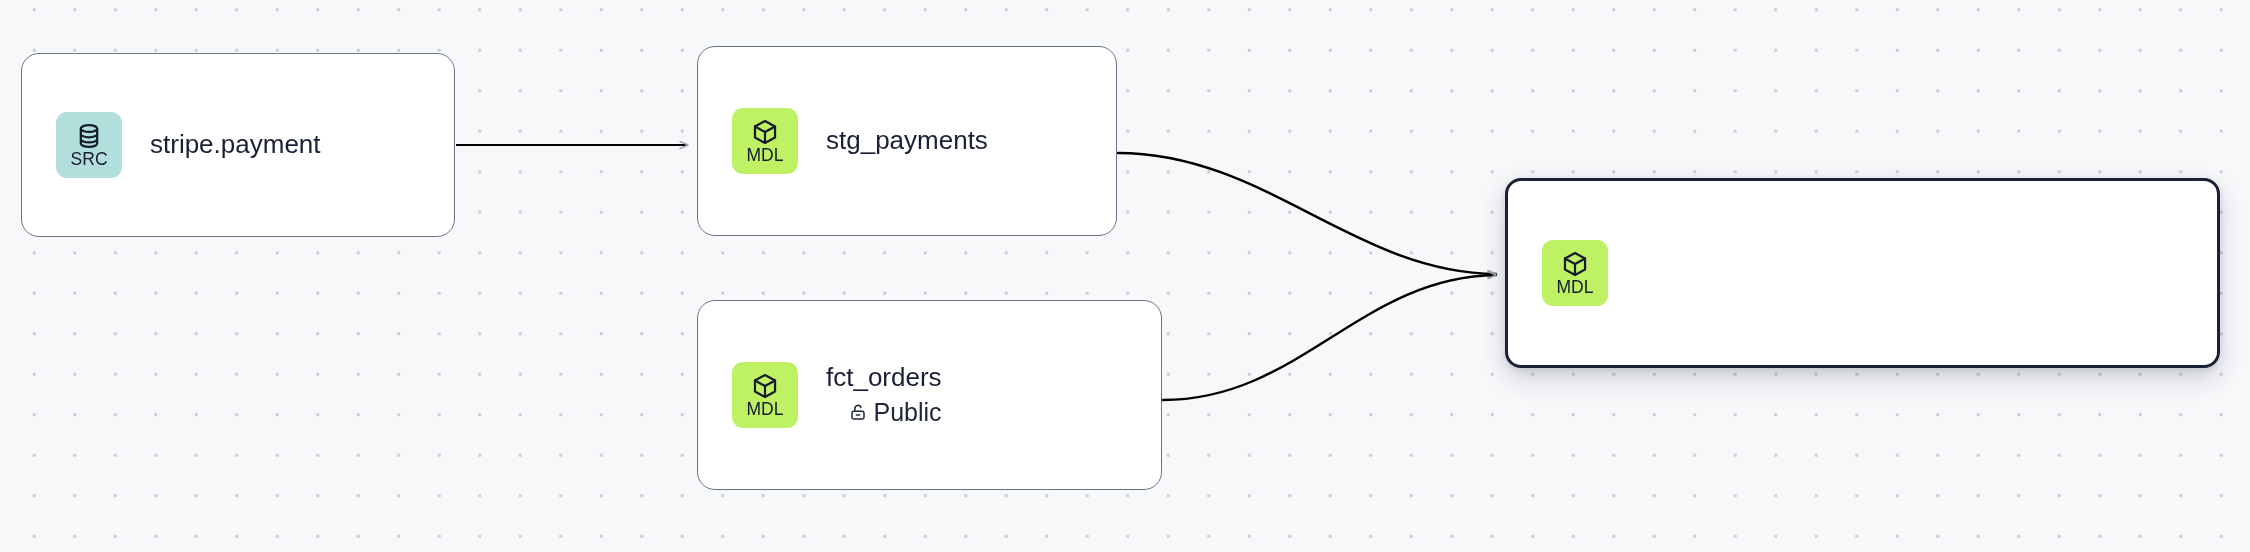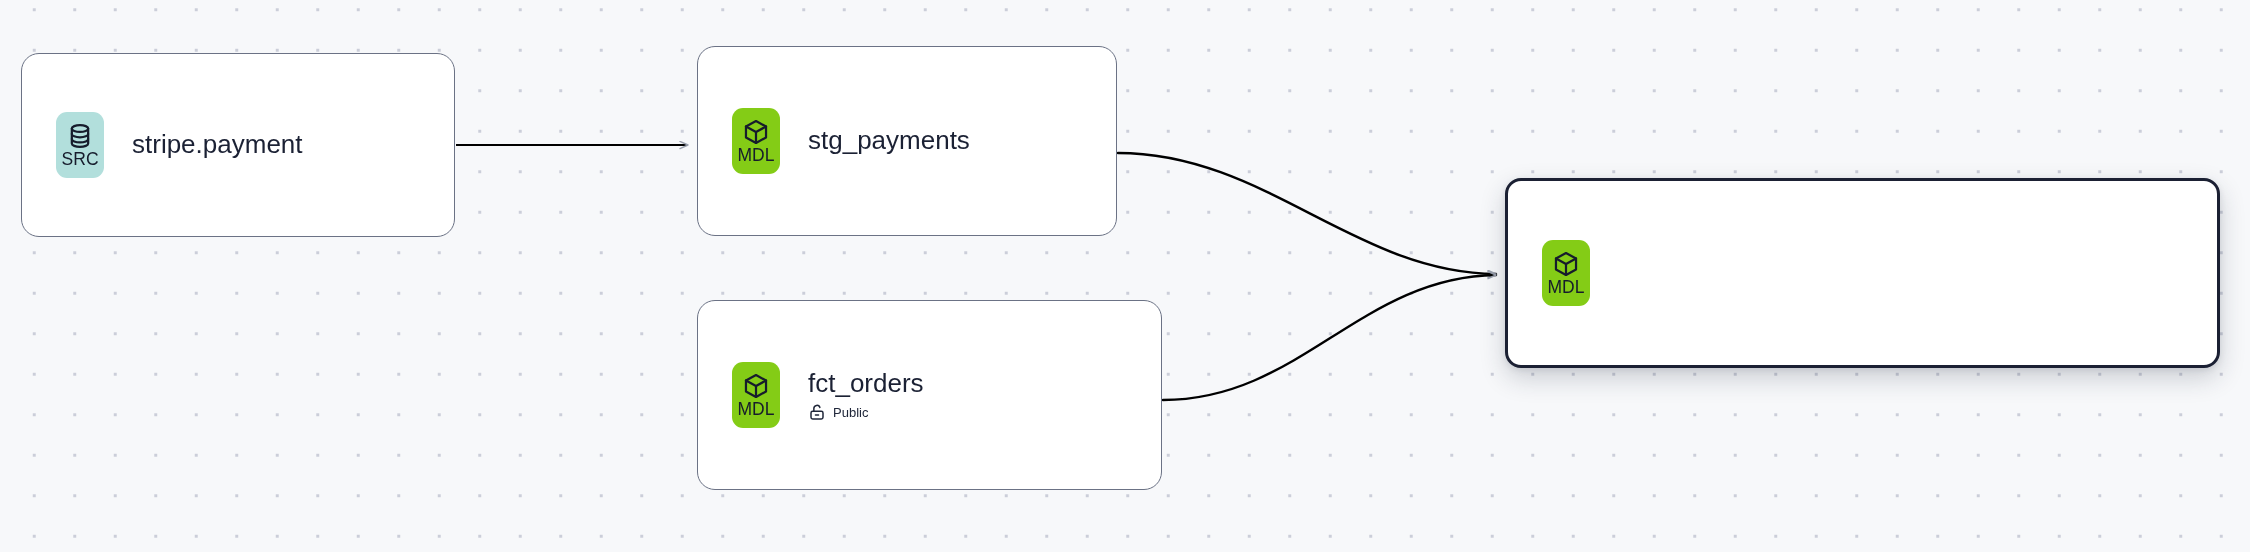--- a/index.html
+++ b/index.html
@@ -44,61 +44,62 @@
   .node.selected {
     border: 3.4px solid #1b2033;
     border-radius: 16px;
     box-shadow: 0 10px 26px rgba(30,38,60,0.20), 0 2px 6px rgba(30,38,60,0.10);
     z-index: 5;
   }
 
   
   .badge {
     flex: 0 0 auto;
-    width: 48px;
+    width: 66px;
     height: 66px;
     border-radius: 11px;
     display: flex;
     flex-direction: column;
     align-items: center;
     justify-content: center;
     gap: 1px;
   }
   .badge.src { background: #b2dfdc; }
-  .badge.mdl { background: #84cc16; }
+  .badge.mdl { background: #bef264; }
   .badge svg { display: block; }
   .badge-text {
     font-size: 17.5px;
     font-weight: 400;
     line-height: 1;
     color: #161c2c;
     letter-spacing: 0.1px;
   }
 
   
   .labels {
     margin-left: 28px;
     display: flex;
     flex-direction: column;
     justify-content: center;
     gap: 5px;
     min-width: 0;
+    align-items: flex-end;
   }
   .node-title {
     font-size: 26px;
     line-height: 1.12;
     color: #1b2134;
     font-weight: 400;
     white-space: nowrap;
   }
   .node-sub {
     display: flex;
     align-items: center;
     gap: 7px;
-    font-size: 13px;
+    font-size: 25px;
     color: #20273a;
     white-space: nowrap;
   }
   .node-sub svg { display: block; flex: 0 0 auto; }
 </style>
 </head>
 <body>
 
 <div id="canvas">
 

